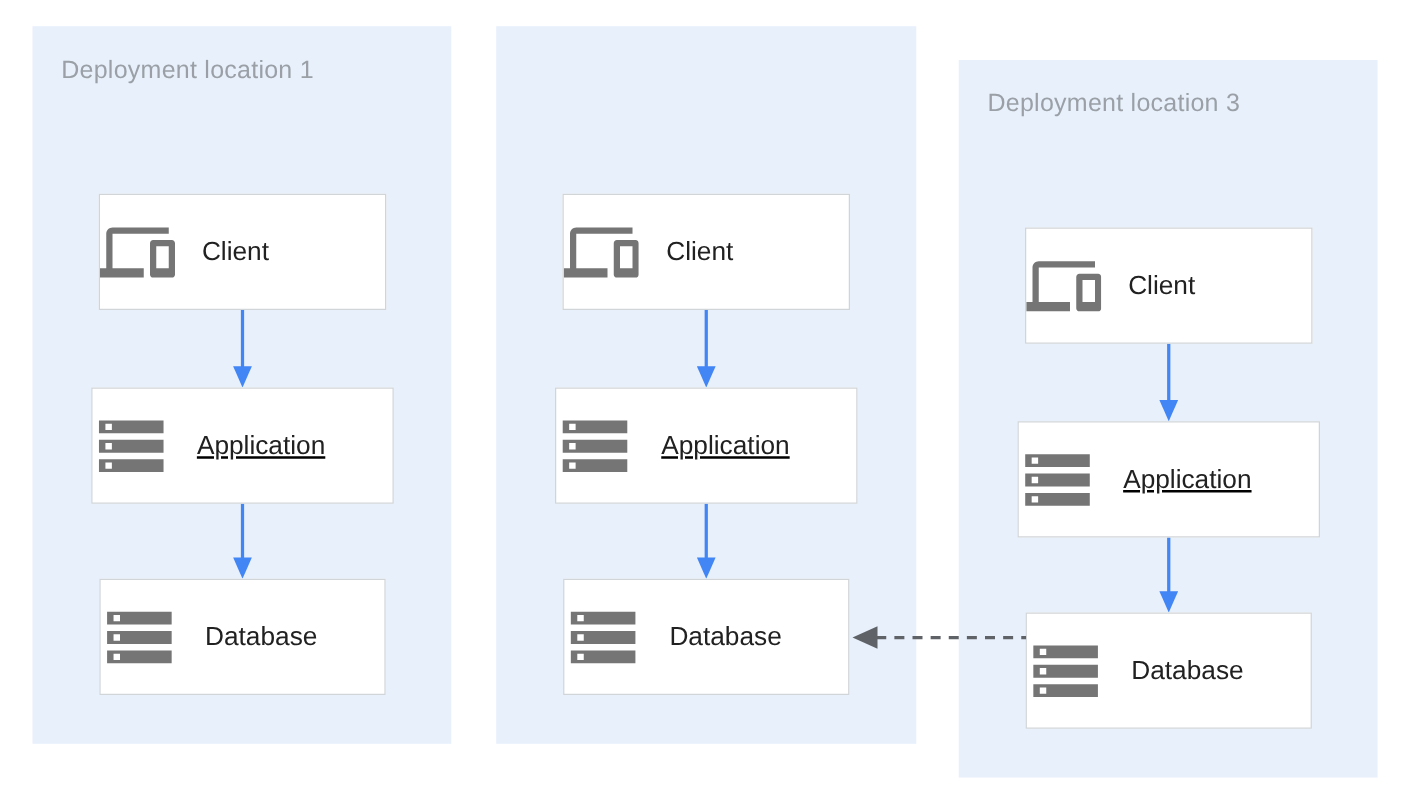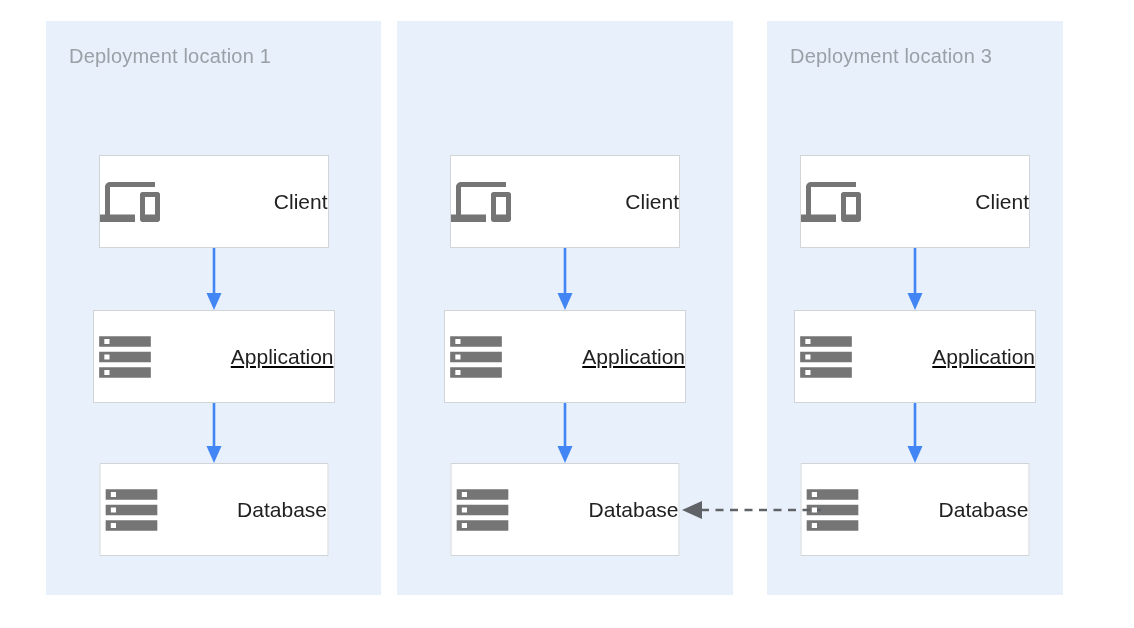--- a/index.html
+++ b/index.html
@@ -11,23 +11,23 @@
     overflow: hidden;
   }
   .canvas { position: absolute; inset: 0; }
 
   .panel {
     position: absolute;
     top: 21px;
     height: 574px;
     background: var(--panel-bg, #e8f0fb);
   }
-  .panel-1 { left: 46px;  width: 335px; }
+  .panel-1 { left: 26px;  width: 335px; }
   .panel-2 { left: 397px; width: 336px; }
-  .panel-3 { left: 767px; width: 296px; }
+  .panel-3 { left: 767px; width: 335px; margin-top: 27px; }
 
   .panel-title {
     position: absolute;
     left: 23px;
     top: 24px;
     font-size: 20px;
     font-weight: 400;
     color: var(--panel-title, #9aa0a6);
     letter-spacing: 0.2px;
     white-space: nowrap;
@@ -35,21 +35,21 @@
 
   .node {
     position: absolute;
     left: 50%;
     transform: translateX(-50%);
     height: 93px;
     background: var(--box-bg, #ffffff);
     border: 1px solid var(--box-border, #d2d5d8);
     display: flex;
     align-items: center;
-    justify-content: space-between;
+    justify-content: flex-start;
     gap: 22px;
   }
   .node-client      { top: 134px; width: 230px; }
   .node-application { top: 289px; width: 242px; text-decoration: underline; }
   .node-database    { top: 442px; width: 229px; }
 
   .node-label {
     font-size: 21px;
     color: var(--label-text, #212121);
     white-space: nowrap;

